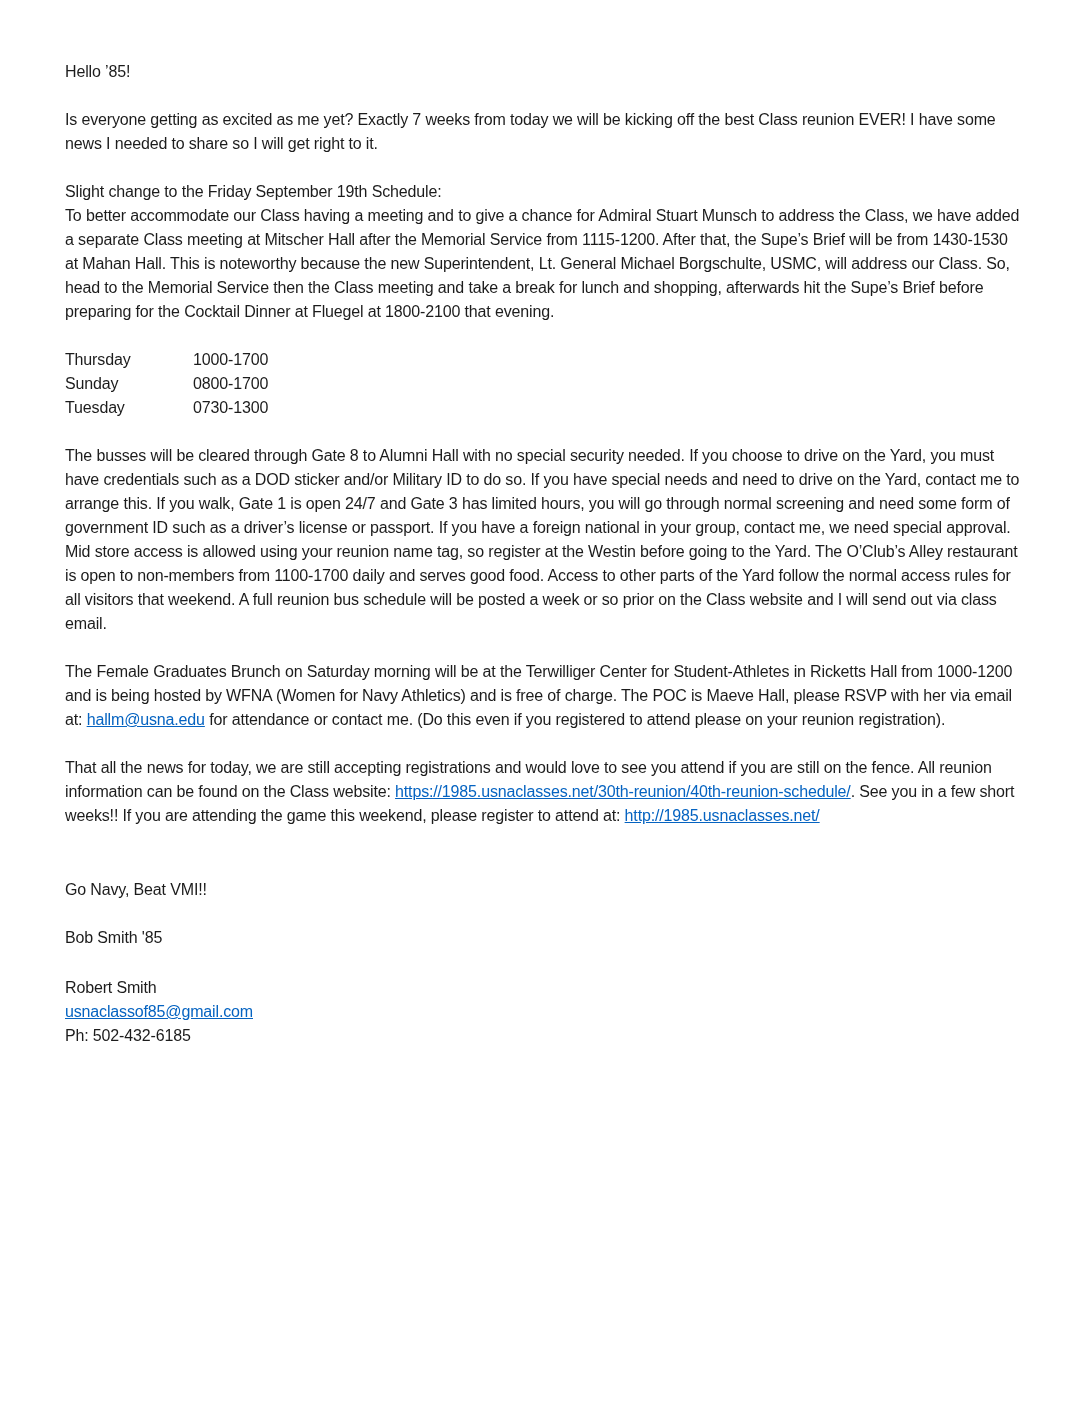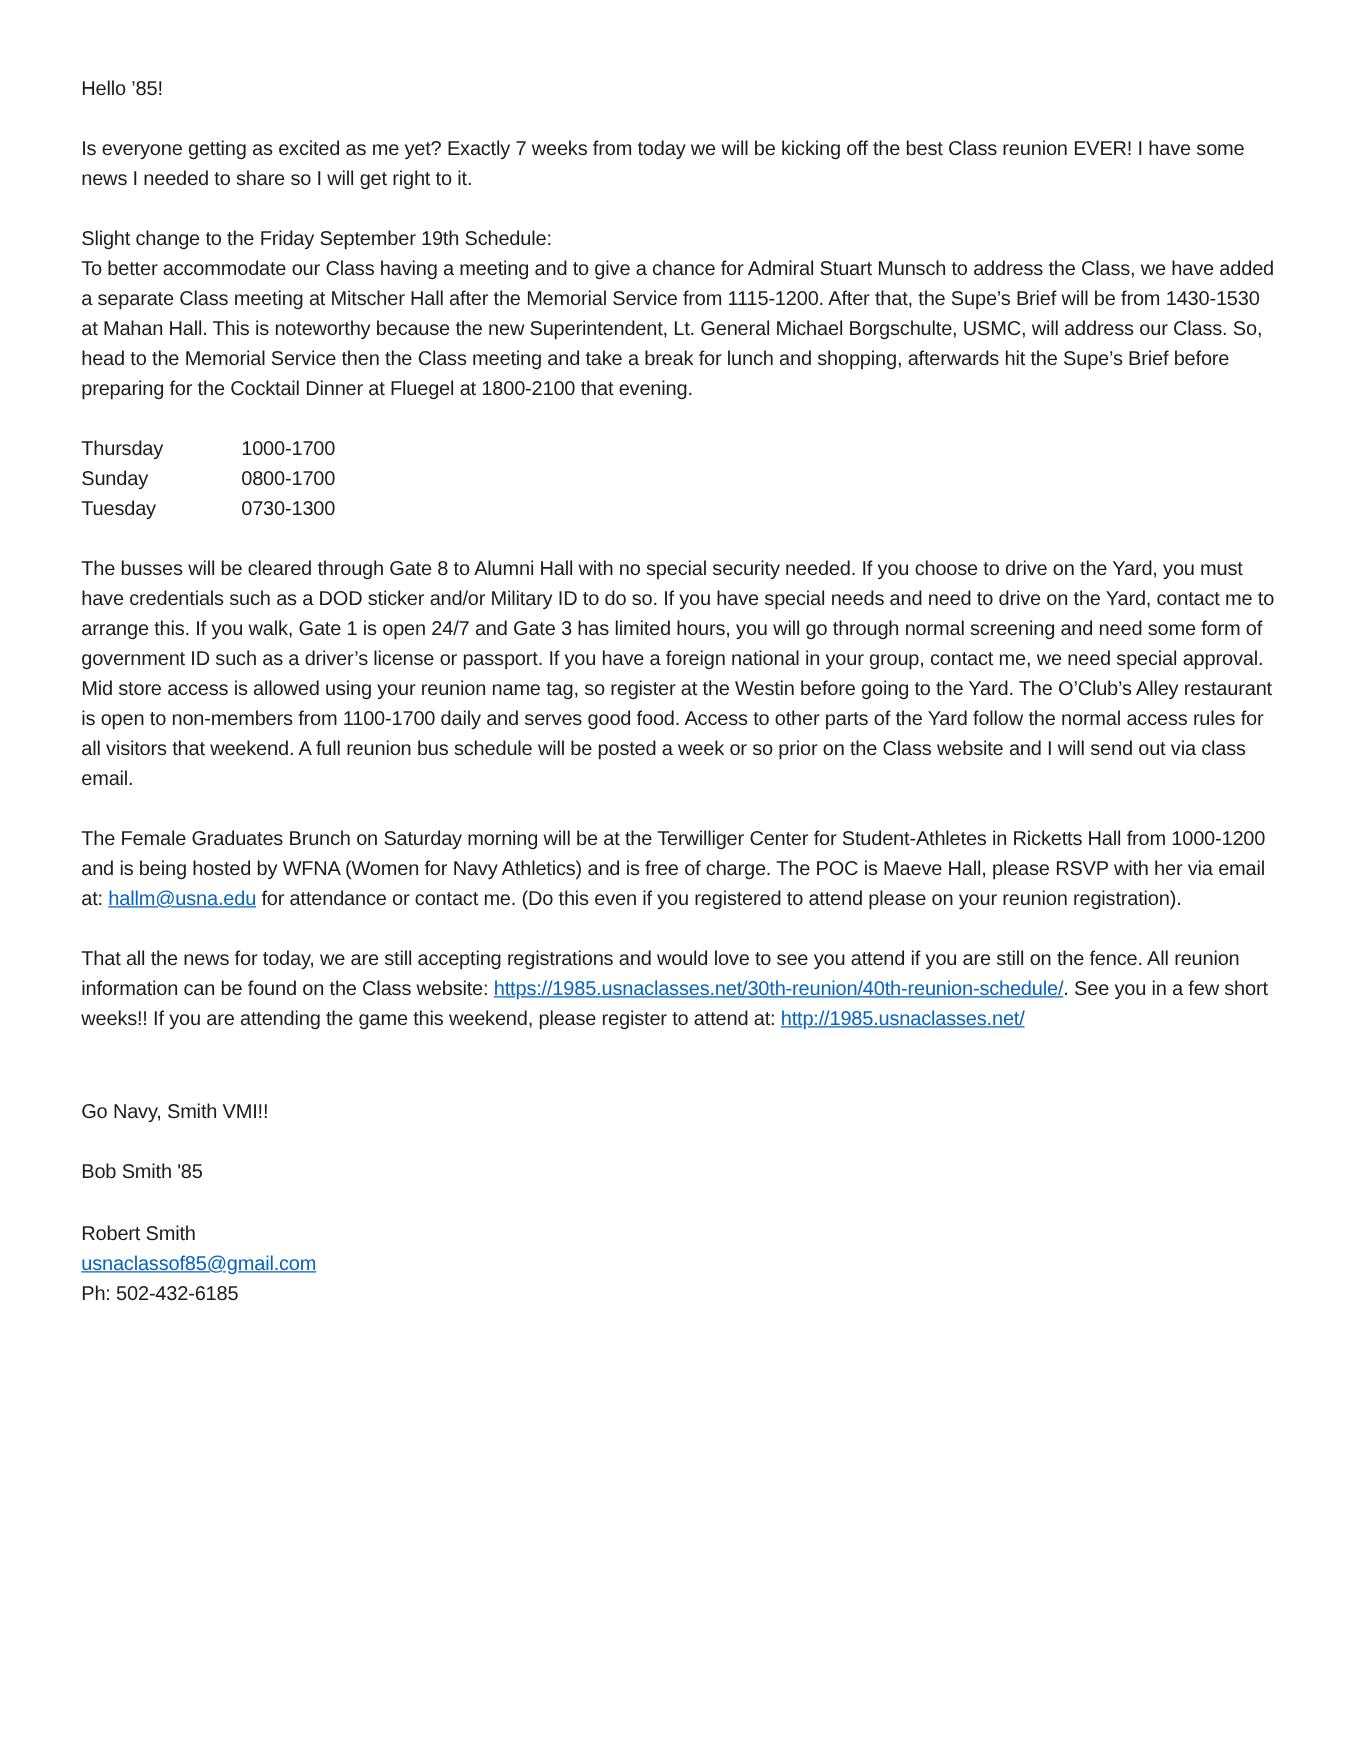--- a/index.html
+++ b/index.html
@@ -80,21 +80,21 @@
       <span class="time">0730-1300</span>
     </div>
   </div>
 
   <p class="para">The busses will be cleared through Gate 8 to Alumni Hall with no special security needed. If you choose to drive on the Yard, you must have credentials such as a DOD sticker and/or Military ID to do so. If you have special needs and need to drive on the Yard, contact me to arrange this. If you walk, Gate 1 is open 24/7 and Gate 3 has limited hours, you will go through normal screening and need some form of government ID such as a driver’s license or passport. If you have a foreign national in your group, contact me, we need special approval. Mid store access is allowed using your reunion name tag, so register at the Westin before going to the Yard. The O’Club’s Alley restaurant is open to non-members from 1100-1700 daily and serves good food.  Access to other parts of the Yard follow the normal access rules for all visitors that weekend. A full reunion bus schedule will be posted a week or so prior on the Class website and I will send out via class email.</p>
 
   <p class="para"><span>The Female Graduates Brunch on Saturday morning will be at the Terwilliger Center for Student-Athletes in Ricketts Hall from 1000-1200 and is being hosted by WFNA (Women for Navy Athletics) and is free of charge. The POC is Maeve Hall, please RSVP with her via email at: </span><a class="link">hallm@usna.edu</a><span> for attendance or contact me. (Do this even if you registered to attend please on your reunion registration).</span></p>
 
   <p class="para closing"><span>That all the news for today, we are still accepting registrations and would love to see you attend if you are still on the fence. All reunion information can be found on the Class website: </span><a class="link">https://1985.usnaclasses.net/30th-reunion/40th-reunion-schedule/</a><span>.   See you in a few short weeks!! If you are attending the game this weekend, please register to attend at: </span><a class="link">http://1985.usnaclasses.net/</a></p>
 
-  <p class="para">Go Navy, Smith VMI!!</p>
+  <p class="para">Go Navy, Beat VMI!!</p>
 
   <p class="para signoff">Bob Smith '85</p>
 
   <div class="signature">
     <div>Robert Smith</div>
     <a class="link">usnaclassof85@gmail.com</a>
     <div>Ph: 502-432-6185</div>
   </div>
 
 </div>

